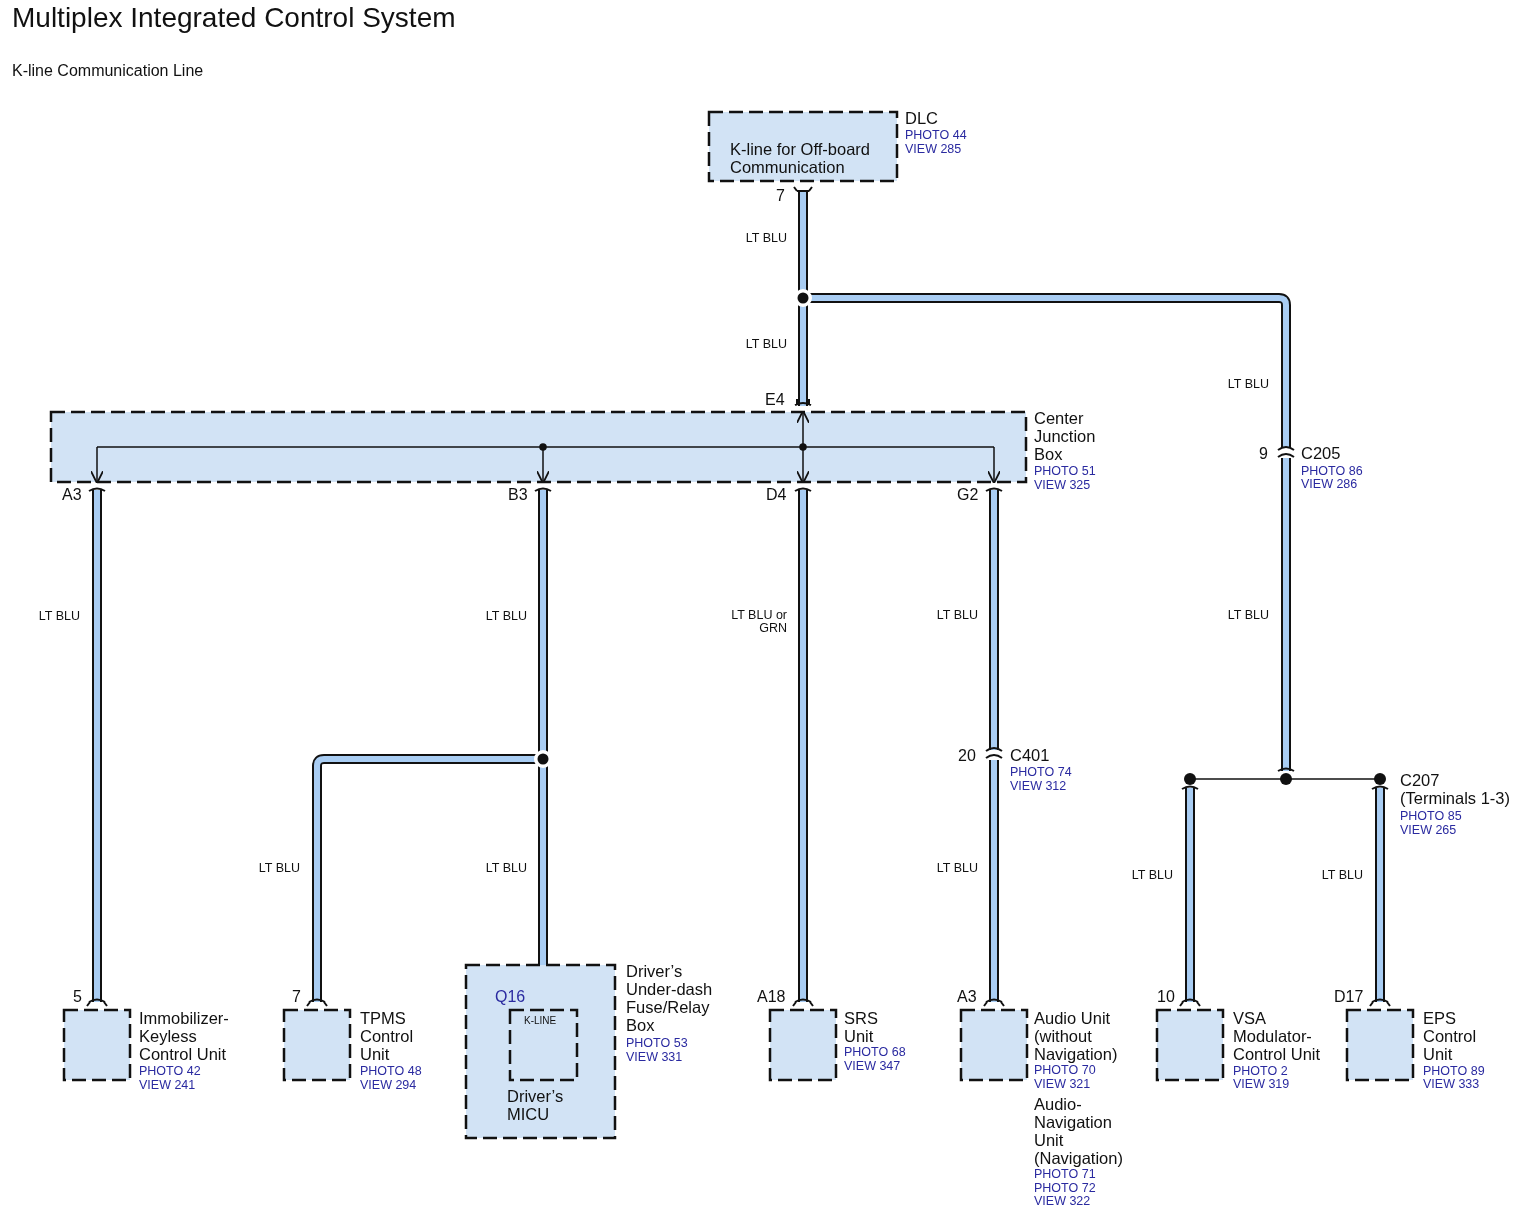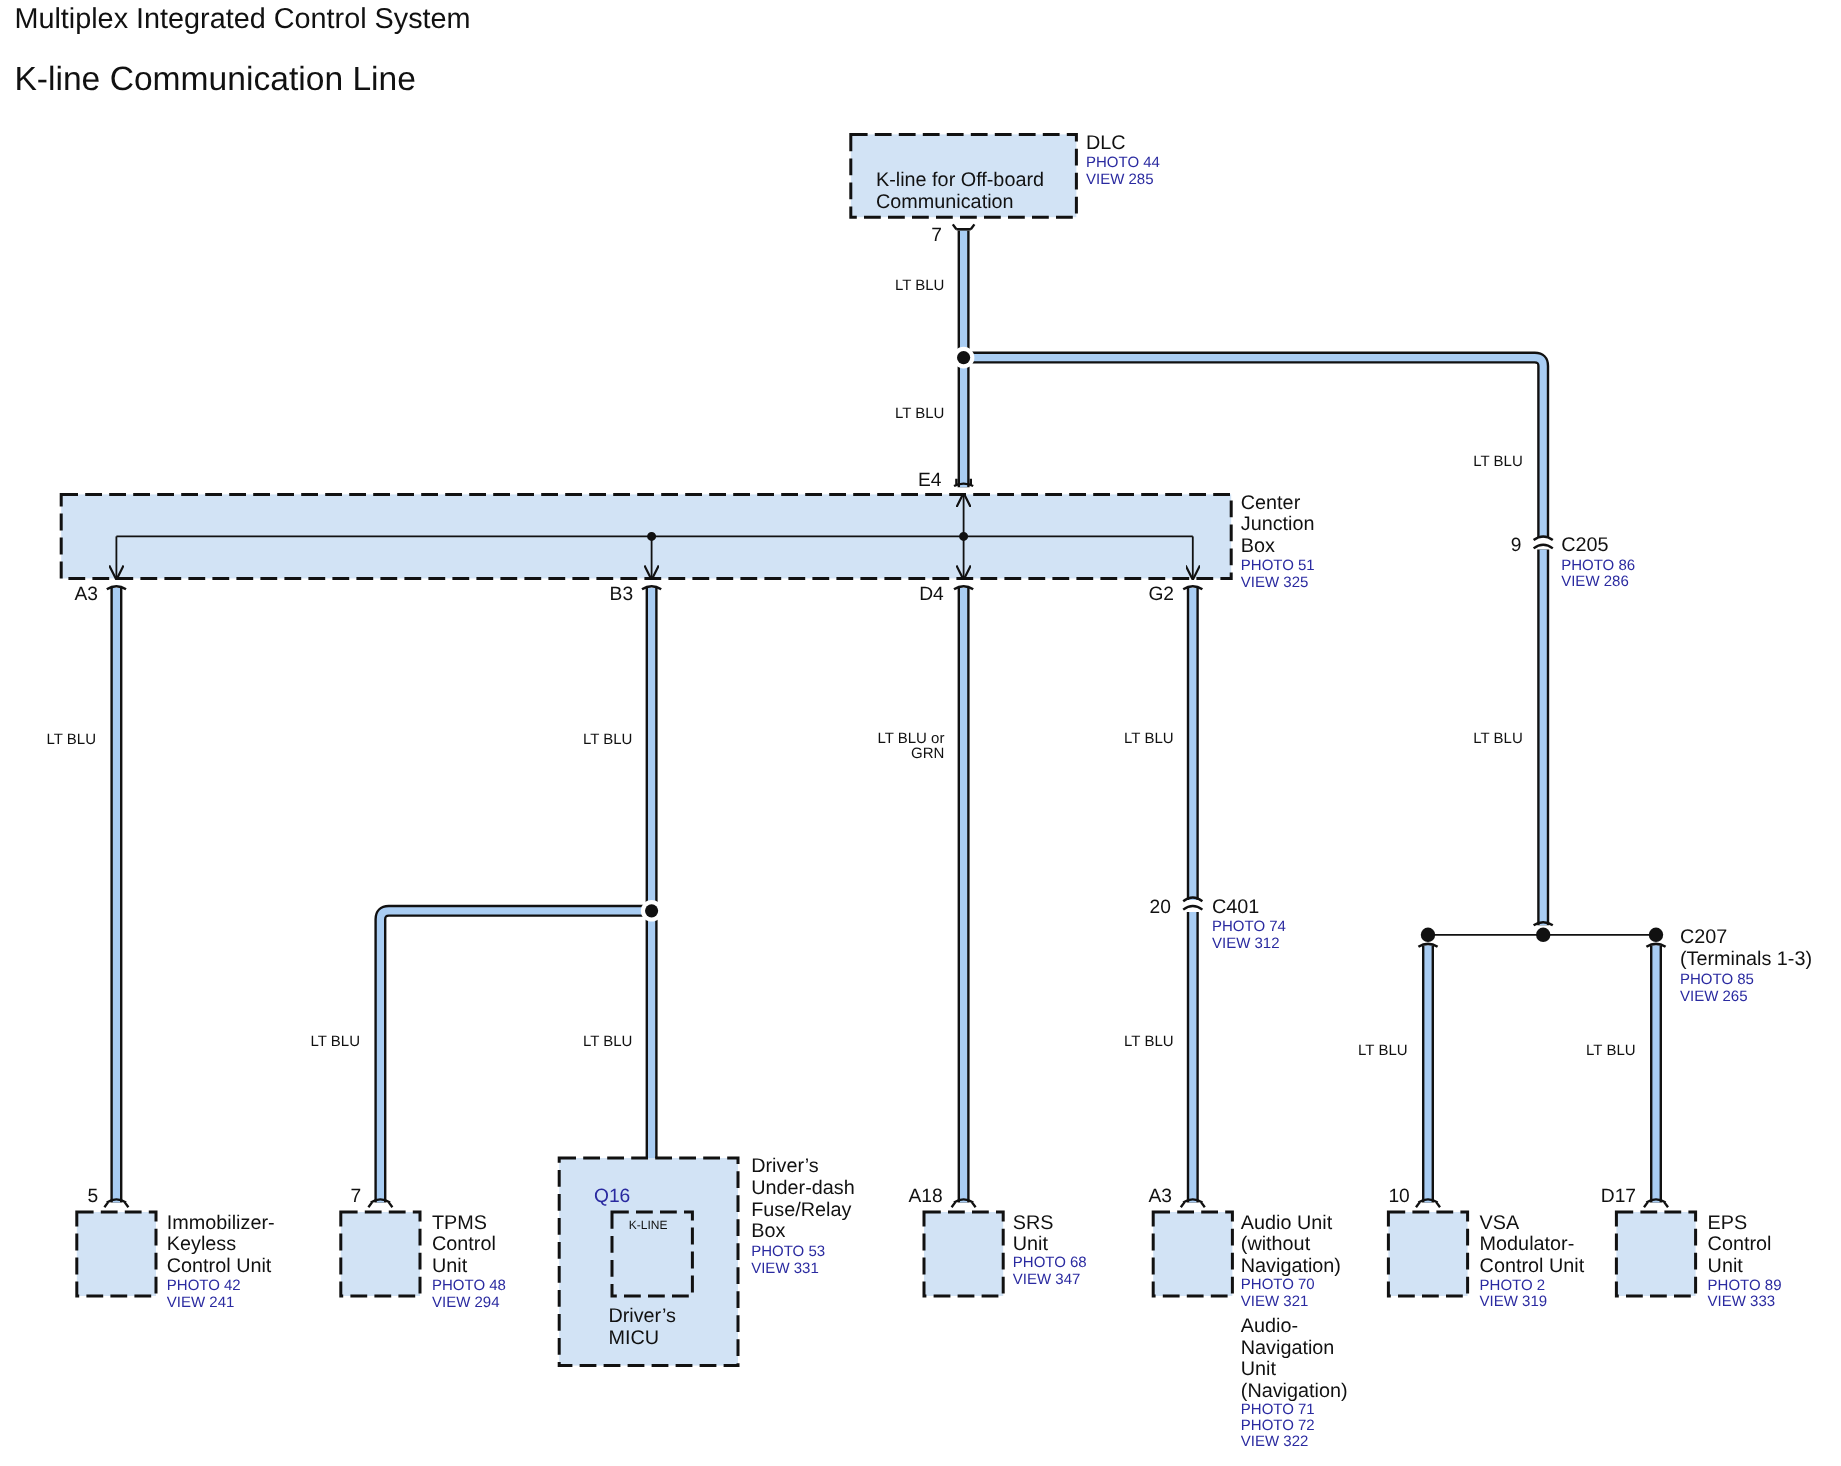--- a/index.html
+++ b/index.html
@@ -1,19 +1,19 @@
 <!DOCTYPE html>
 <html><head>
 <meta charset="utf-8">
 <style>
   html, body { margin:0; padding:0; background:#ffffff; }
   body { width:1534px; height:1222px; position:relative; overflow:hidden;
          font-family:"Liberation Sans", sans-serif; color:#111; }
-  .title { position:absolute; left:12px; top:2px; font-size:24px; }
-  .subtitle { position:absolute; left:12px; top:50px; font-size:28px; }
+  .title { position:absolute; left:12px; top:2px; font-size:28px; }
+  .subtitle { position:absolute; left:12px; top:62px; font-size:16px; }
   svg#diagram { position:absolute; left:0; top:0; }
   .txt { font-family:"Liberation Sans", sans-serif; fill:#111; }
   .ref { font-family:"Liberation Sans", sans-serif; fill:#2a2aa0; font-size:12.5px; }
   .wire-label { font-size:12.5px; fill:#111; font-family:"Liberation Sans", sans-serif; }
   .pin { font-size:16px; fill:#111; font-family:"Liberation Sans", sans-serif; }
   .name { font-size:16.5px; fill:#111; font-family:"Liberation Sans", sans-serif; }
 </style>
 </head>
 <body>
 

